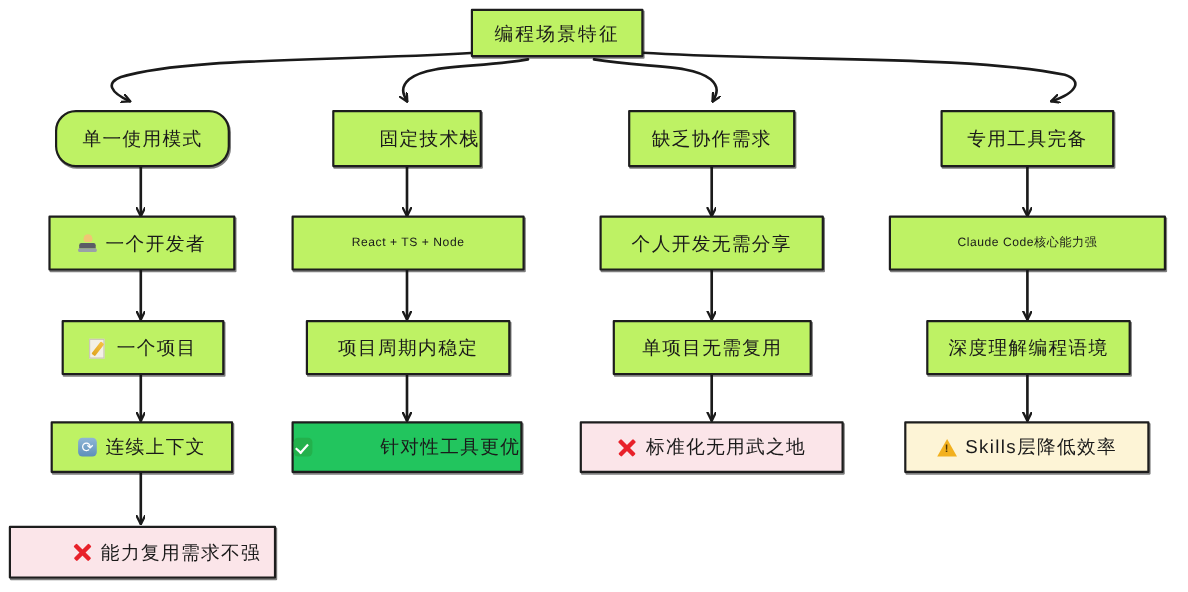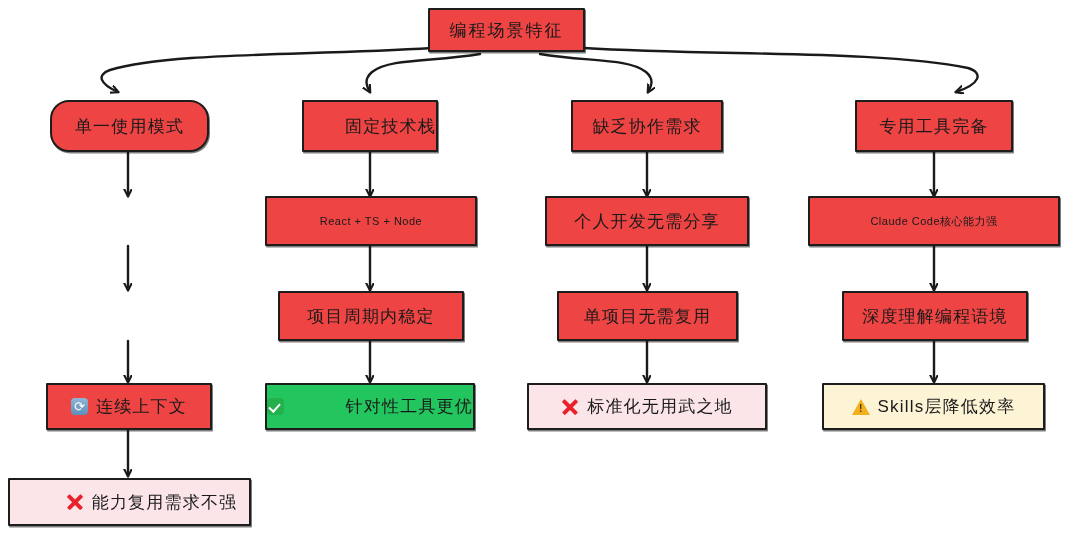--- a/index.html
+++ b/index.html
@@ -9,21 +9,21 @@
     font-family:"Liberation Sans","DejaVu Sans",sans-serif;
     overflow:hidden;
   }
   #canvas{position:relative;width:1080px;height:538px;}
   #edges{position:absolute;left:0;top:0;width:1080px;height:538px;pointer-events:none;}
 
   .node{
     position:absolute;
     box-sizing:border-box;
     border:2.2px solid #1d1d1d;
-    background:#ef4444;
+    background:#bef264;
     display:flex;
     align-items:center;
     justify-content:center;
     gap:8px;
     color:#1a1a1a;
     white-space:nowrap;
     border-radius:1px;
     box-shadow:1px 1.5px 0 rgba(20,20,20,0.55);
   }
   .node .label{
@@ -146,20 +146,35 @@
     </g>
   </svg>
 
   <div class="node root" style="left:428px;top:8px;width:157px;height:44px;">
     <span class="label">编程场景特征</span>
   </div>
 
   <div class="node" style="left:50px;top:100px;width:159px;height:52px;border-radius:19px;">
     <span class="label">单一使用模式</span>
   </div>
+  <div class="node" style="left:44px;top:196px;width:170px;height:50px;">
+    <span class="ico ico-dev">
+        <span class="head"></span>
+        <span class="body"></span>
+        <span class="base"></span>
+      </span>
+    <span class="label">一个开发者</span>
+  </div>
+  <div class="node" style="left:56px;top:291px;width:148px;height:50px;">
+    <span class="ico ico-memo">
+        <span class="page"></span>
+        <span class="pen"></span>
+      </span>
+    <span class="label">一个项目</span>
+  </div>
   <div class="node" style="left:46px;top:383px;width:166px;height:47px;">
     <span class="ico ico-refresh"></span>
     <span class="label">连续上下文</span>
   </div>
   <div class="node pink" style="left:8px;top:478px;width:243px;height:48px;padding-left:44px;">
     <span class="ico ico-cross"></span>
     <span class="label">能力复用需求不强</span>
   </div>
 
   <div class="node" style="left:302px;top:100px;width:136px;height:52px;justify-content:flex-end;">

